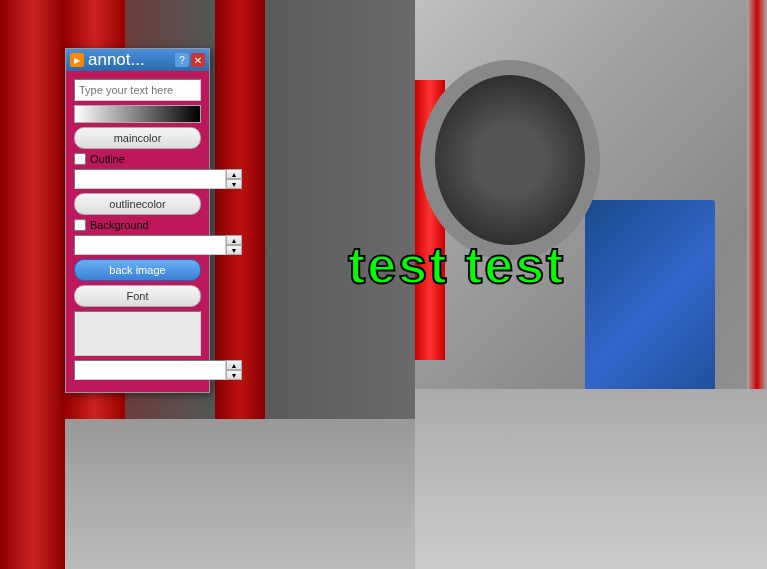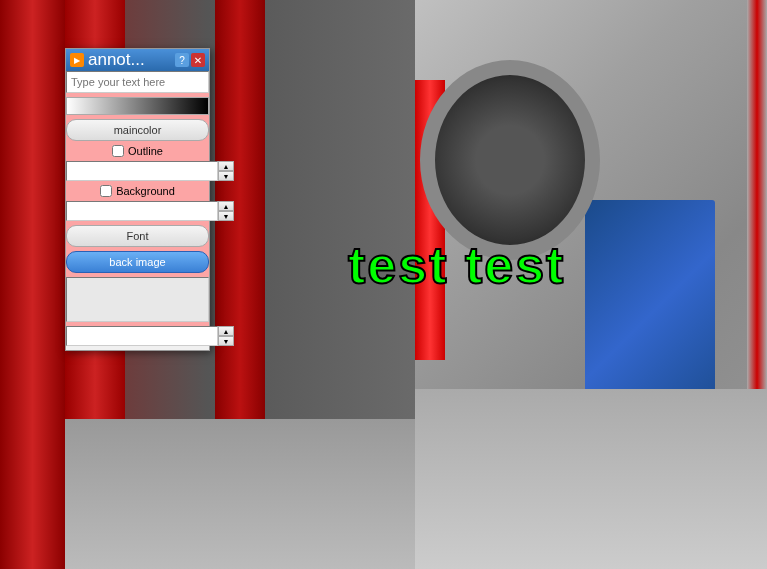--- a/index.html
+++ b/index.html
@@ -105,22 +105,22 @@
       background: #5a9fe0;
       color: white;
     }
 
     .title-btn-close {
       background: #cc3333;
       color: white;
     }
 
     .dialog-content {
-      padding: 0;
-      background: #fca5a5;
+      padding: 8px;
+      background: #be185d;
     }
 
     .text-input {
       width: 100%;
       height: 22px;
       border: 1px inset #ccc;
       background: white;
       padding: 2px 4px;
       font-size: 11px;
       color: #999;
@@ -160,21 +160,20 @@
       background: linear-gradient(to bottom, #f55, #cc1111);
       border: 1px solid #aa1111;
       color: white;
     }
 
     .checkbox-row {
       display: flex;
       align-items: center;
       margin-bottom: 4px;
       font-size: 11px;
-      justify-content: center;
     }
 
     .checkbox-row input[type="checkbox"] {
       margin-right: 4px;
       width: 12px;
       height: 12px;
     }
 
     .spinner-row {
       display: flex;
@@ -288,43 +287,44 @@
     
     <div class="spinner-row">
       <input class="spinner-input" type="text" style="">
       <div class="spinner-buttons">
         <div class="spinner-up">▲</div>
         <div class="spinner-down">▼</div>
       </div>
     </div>
 
     
+    <div class="btn">outlinecolor</div>
 
     
     <div class="checkbox-row">
       <input type="checkbox" style="">
       <span>Background</span>
     </div>
 
     
 
     
     <div class="spinner-row">
       <input class="spinner-input" type="text" style="">
       <div class="spinner-buttons">
         <div class="spinner-up">▲</div>
         <div class="spinner-down">▼</div>
       </div>
     </div>
 
     
+    <div class="btn btn-blue">back image</div>
+
+    
     <div class="btn">Font</div>
-
-    
-    <div class="btn btn-blue">back image</div>
 
     
     <div style="height: 45px; background: #e8e8e8; border: 1px inset #ccc; margin-bottom: 4px;"></div>
 
     
     <div class="spinner-row">
       <input class="spinner-input" type="text" style="">
       <div class="spinner-buttons">
         <div class="spinner-up">▲</div>
         <div class="spinner-down">▼</div>

